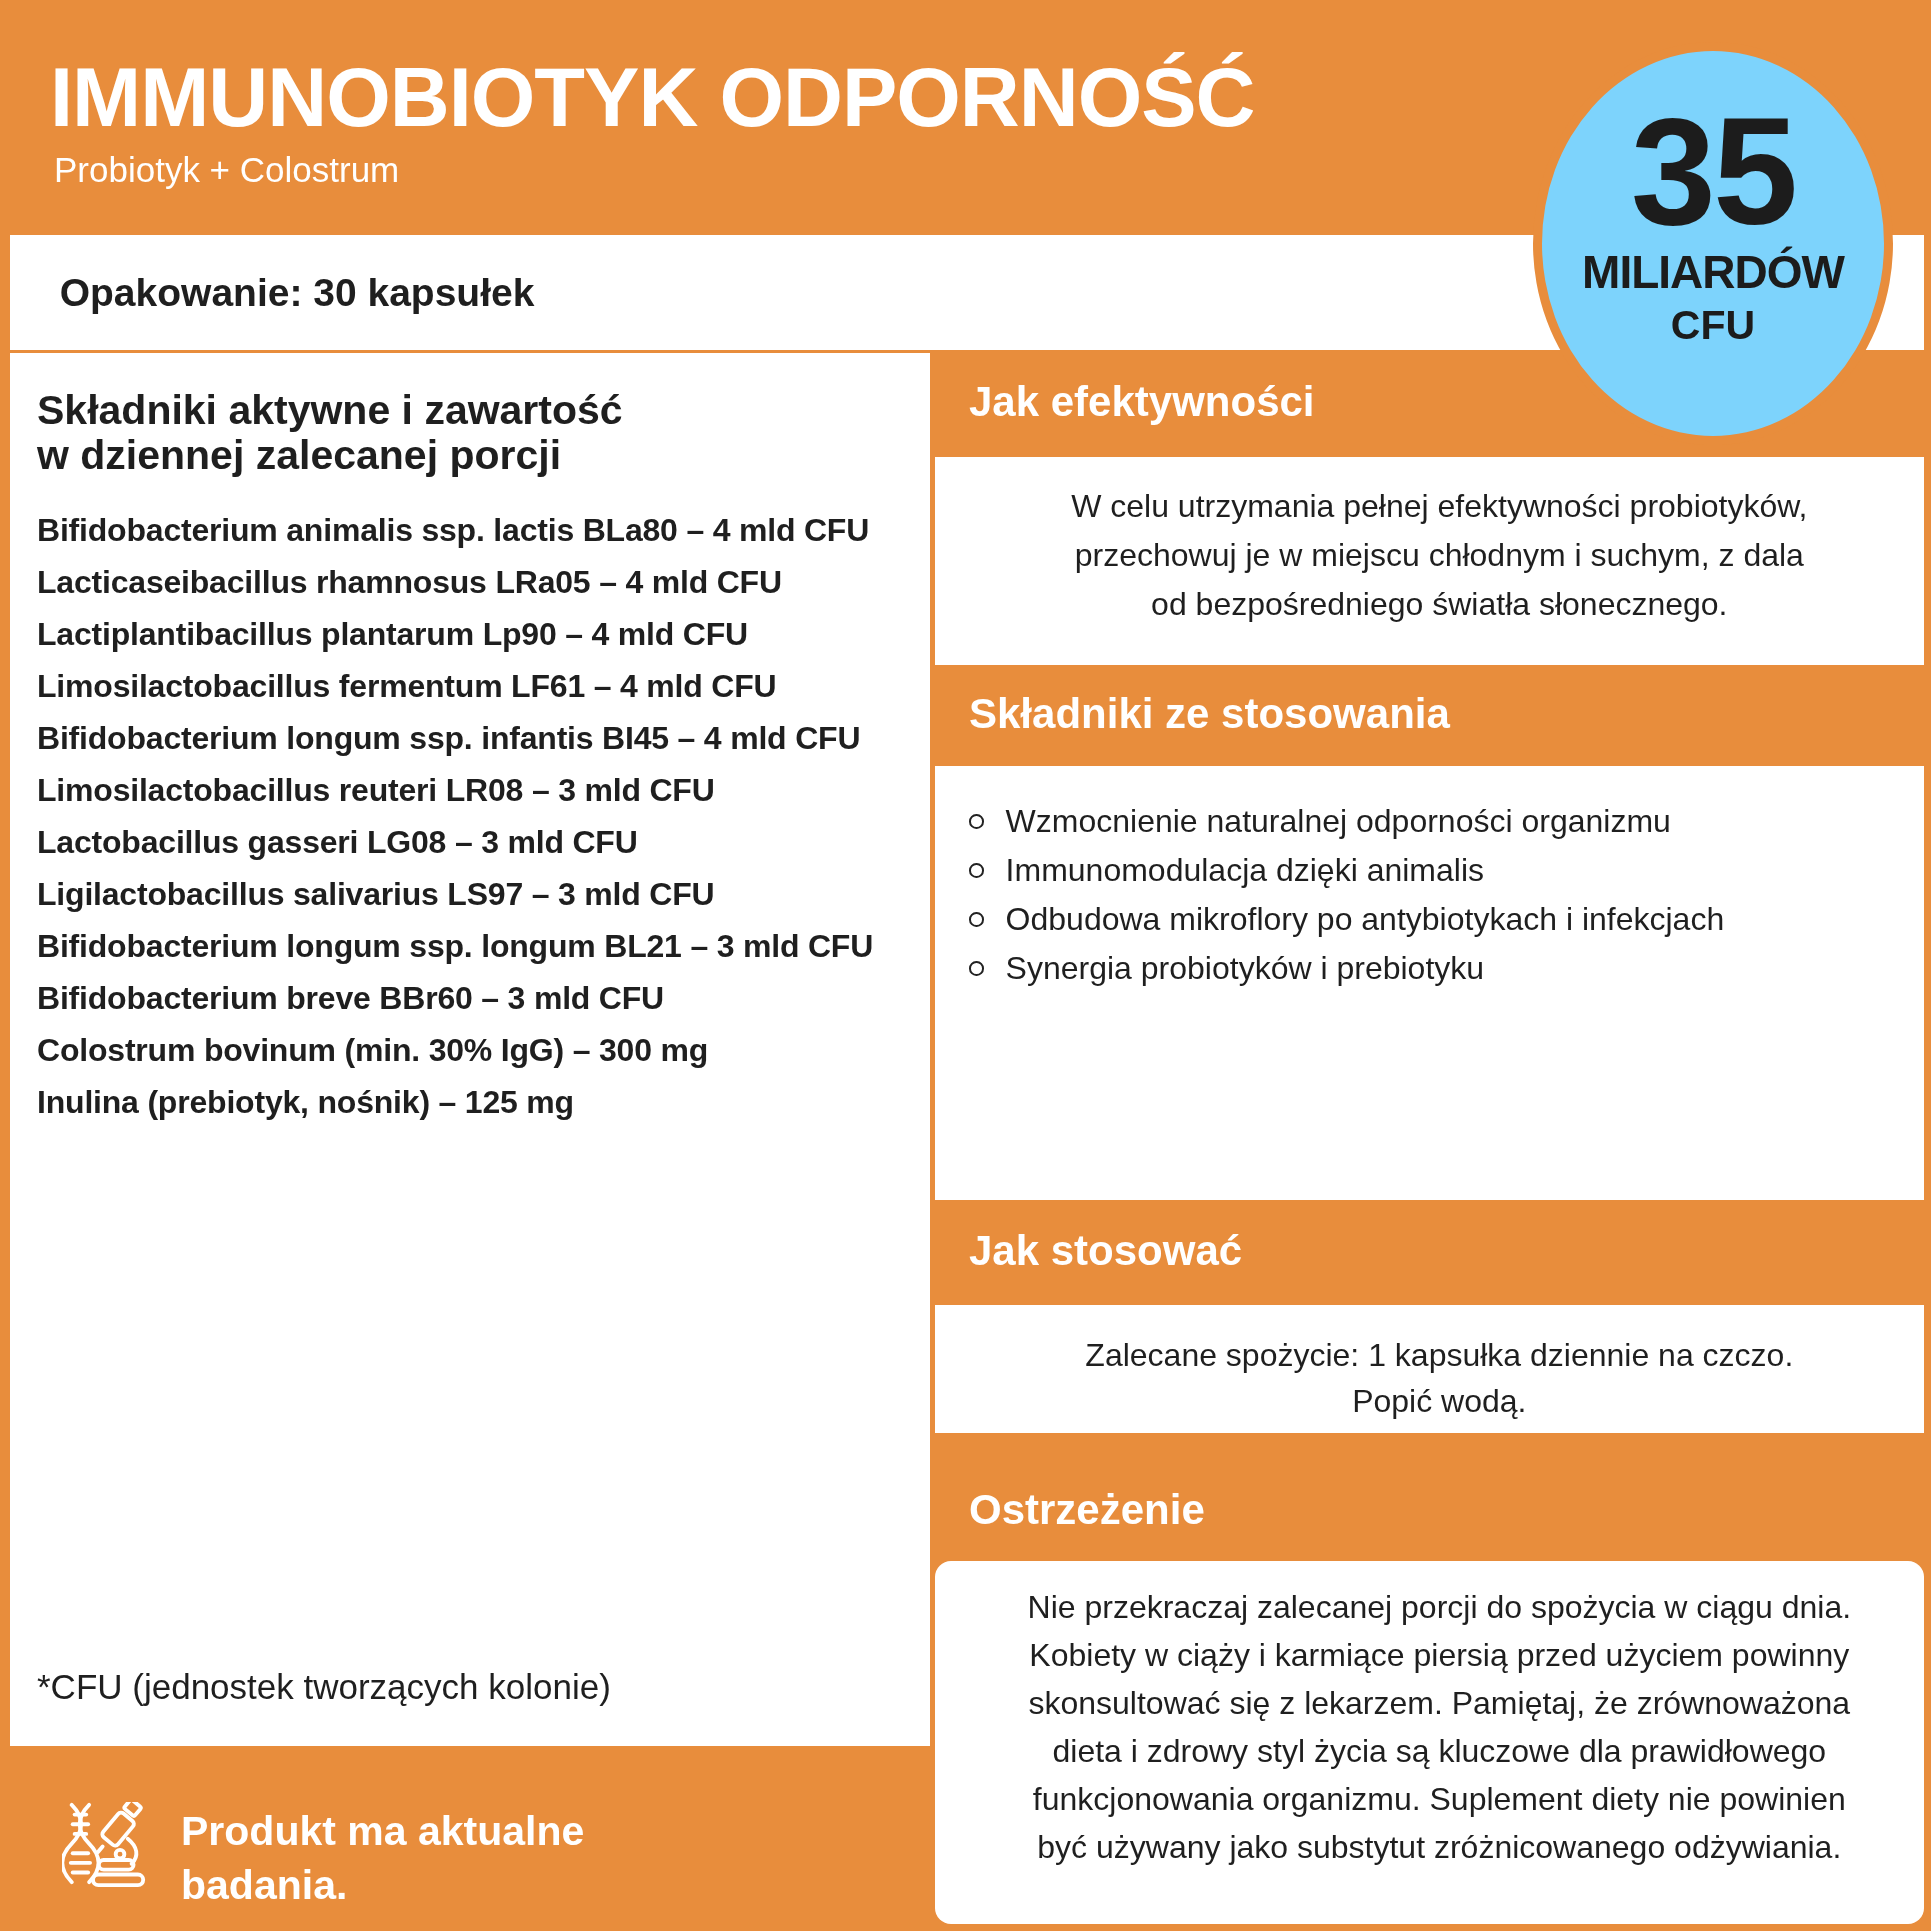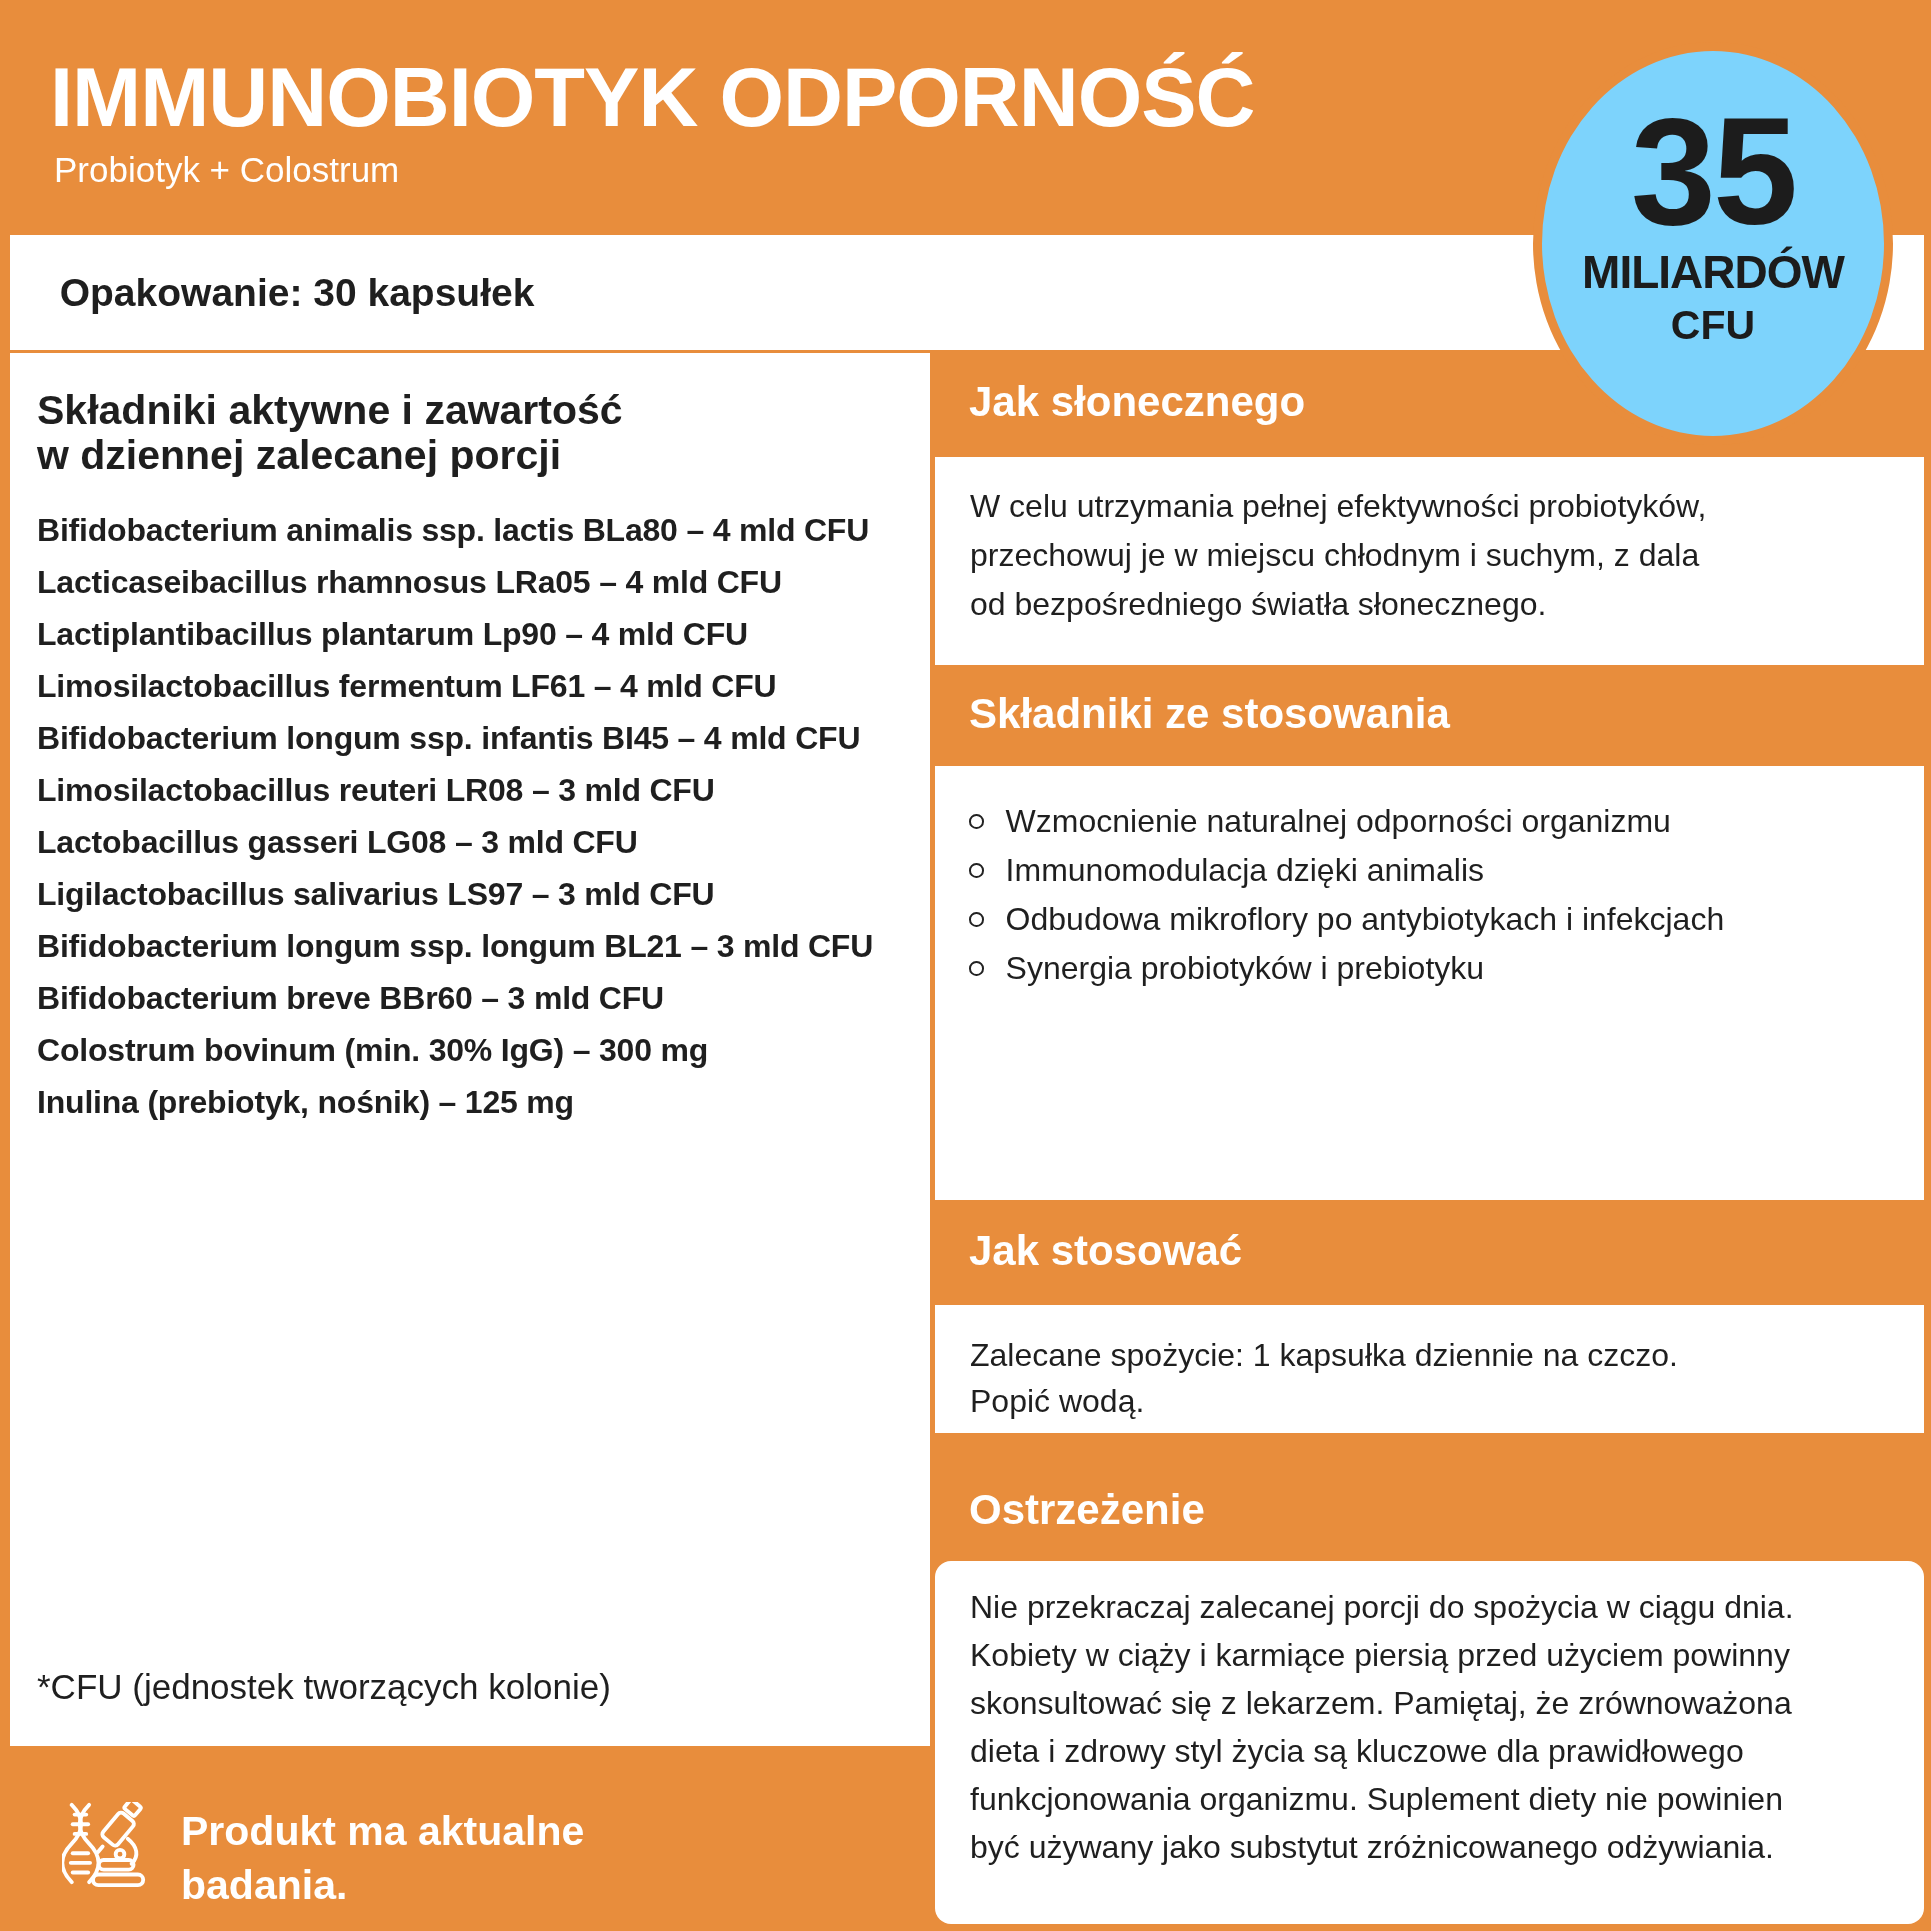--- a/index.html
+++ b/index.html
@@ -3,21 +3,21 @@
 <meta charset="utf-8">
 <style>
   html,body { margin:0; padding:0; }
   .page {
     position:relative; width:1931px; height:1931px;
     background:#E88D3C; overflow:hidden;
     font-family:"Liberation Sans", sans-serif;
     color:#1f1f1f;
   }
   .abs { position:absolute; }
-  .white { background:#ffffff; }
+  .white { background:#ffffff;text-align:center; }
 
   .title {
     left:50px; top:56px;
     font-size:83px; font-weight:800; letter-spacing:-1px;
     color:#ffffff; line-height:83px; white-space:nowrap;
   }
   .subtitle {
     left:54px; top:151px;
     font-size:35px; font-weight:400; color:#ffffff; line-height:37px;
   }
@@ -129,21 +129,21 @@
       <li>Bifidobacterium longum ssp. longum BL21 – 3 mld CFU</li>
 
       <li>Bifidobacterium breve BBr60 – 3 mld CFU</li>
 
       <li>Colostrum bovinum (min. 30% IgG) – 300 mg</li>
 
       <li>Inulina (prebiotyk, nośnik) – 125 mg</li>
     </ul>
   <div class="abs footnote">*CFU (jednostek tworzących kolonie)</div>
 
-  <div class="abs section-header hdr-storage">Jak słonecznego</div>
+  <div class="abs section-header hdr-storage">Jak efektywności</div>
   <div class="abs white content-box box-storage">
     <div class="body-text">W celu utrzymania pełnej efektywności probiotyków,
 przechowuj je w miejscu chłodnym i suchym, z dala
 od bezpośredniego światła słonecznego.</div>
   </div>
 
   <div class="abs section-header hdr-benefits">Składniki ze stosowania</div>
   <div class="abs white content-box box-benefits">
     <ul class="benefit-list">
 

